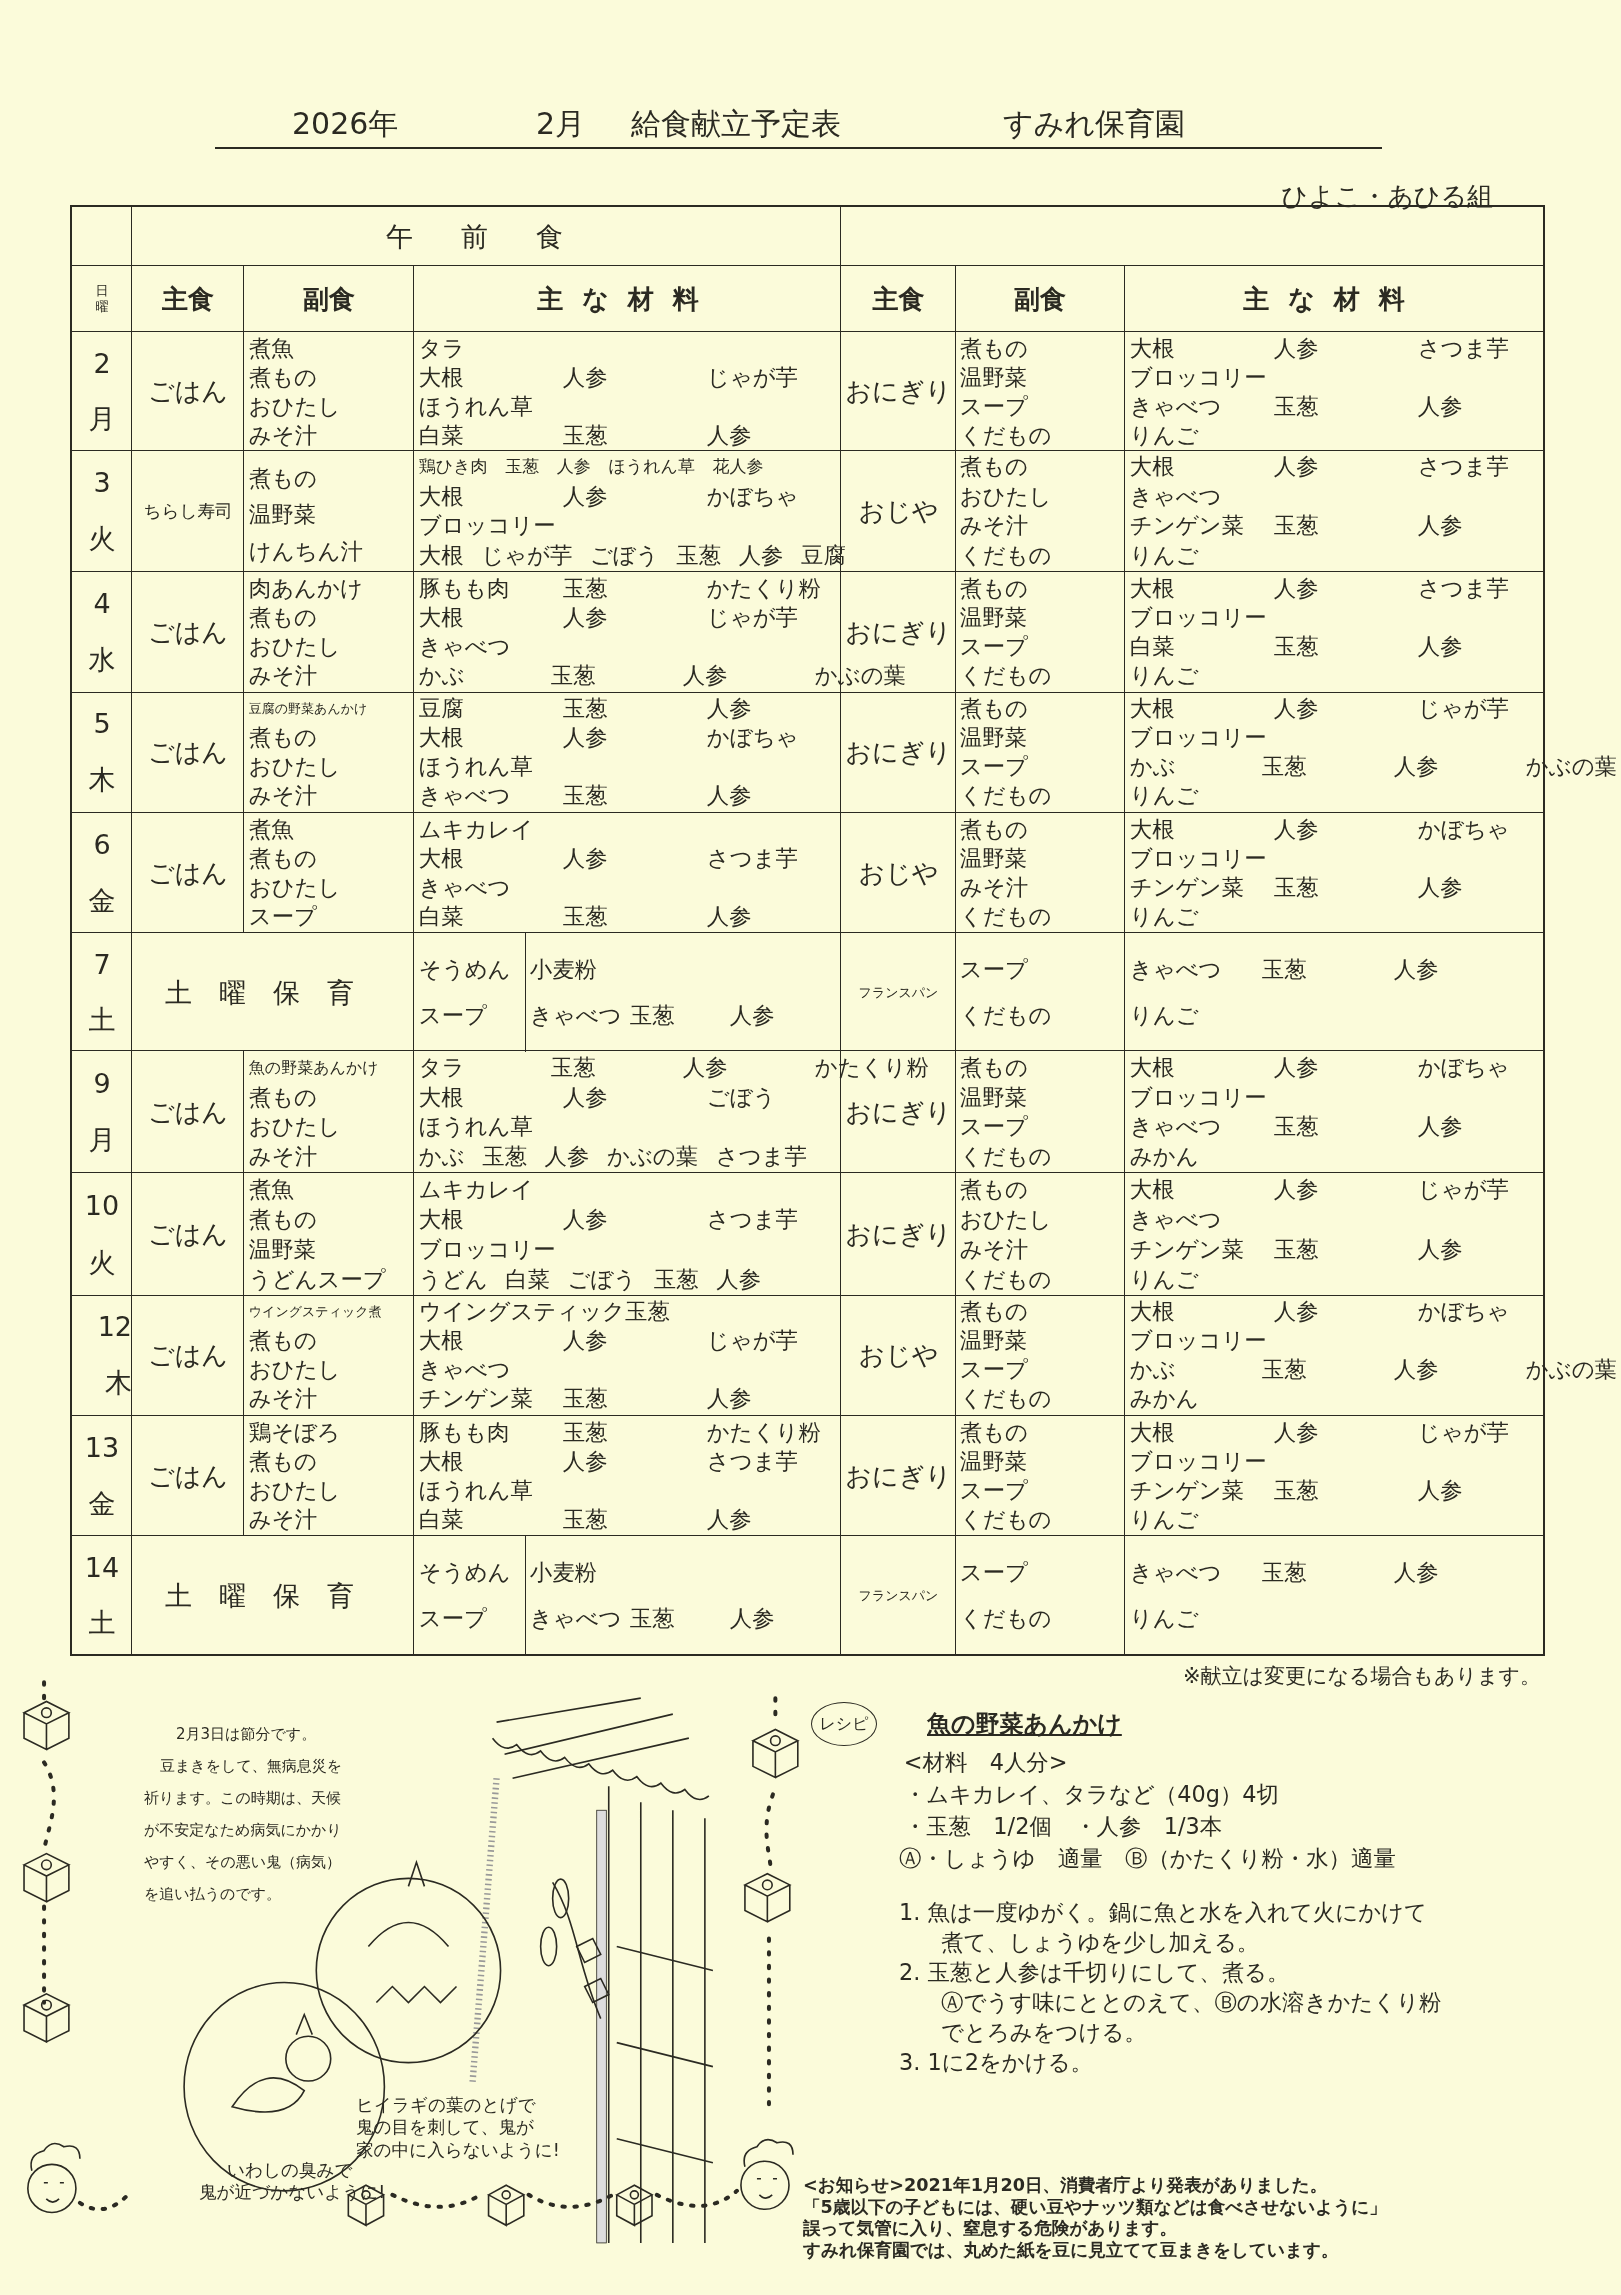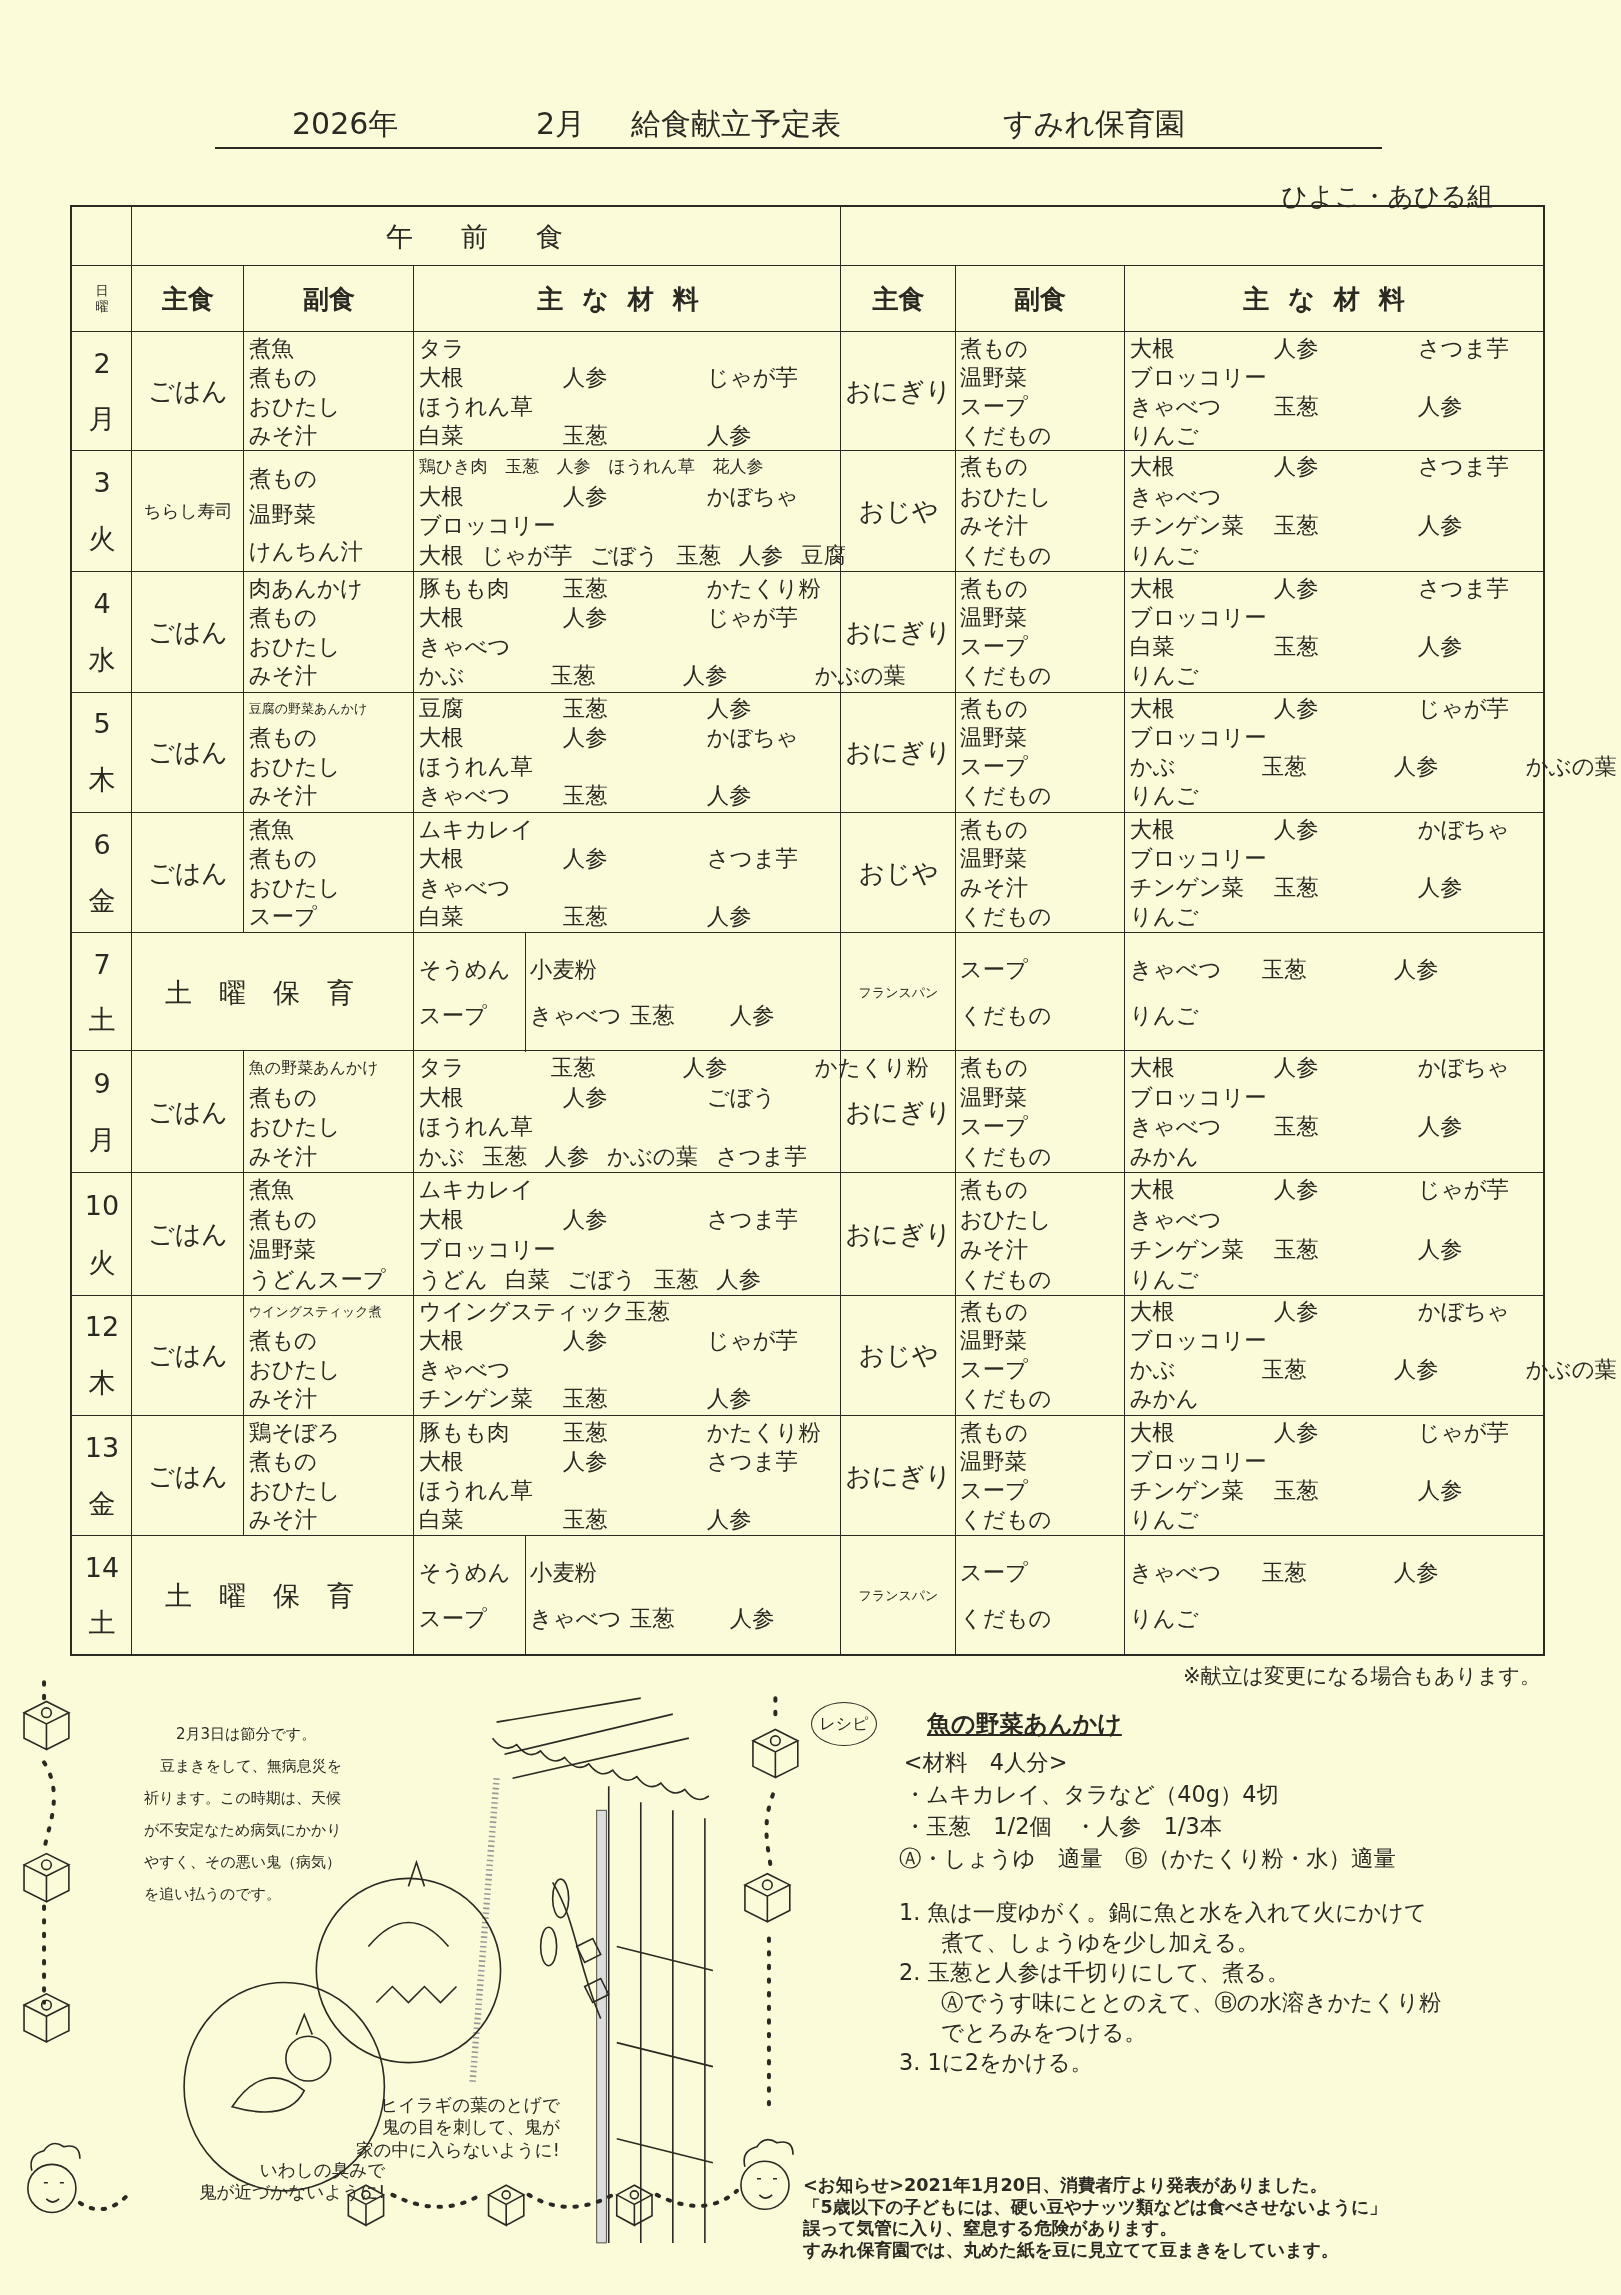--- a/index.html
+++ b/index.html
@@ -30,21 +30,21 @@
   .lines { position:absolute; display:flex; flex-direction:column; justify-content:space-around; padding:1.6px 4.8px; box-sizing:border-box; font-size:22.4px; line-height:29px; white-space:nowrap; }
   .lines .sm { font-size:16px; }
   .lines .xs { font-size:13px; }
   .ing { display:flex; }
   .ing span { display:inline-block; }
   .sat-label { font-size:27px; letter-spacing:27px; }
   .note { right:80px; top:1662px; font-size:21px; }
   
   .setsubun { left:144px; top:1718px; font-size:15px; line-height:32px; width:336px; }
   .setsubun div { white-space:nowrap; }
-  .caption { font-size:17.6px; line-height:22.4px; text-align:right; }
+  .caption { font-size:17.6px; line-height:22.4px; text-align:left; }
   
   .recipe-badge { left:811px; top:1702px; width:64px; height:42px; border:1.6px solid #2b2a22; border-radius:50%; font-size:16px; display:flex; align-items:center; justify-content:center; }
   .recipe-title { left:927px; top:1708px; font-size:24px; font-weight:bold; text-decoration:underline; }
   .recipe-body { left:899px; top:1746px; font-size:22.4px; line-height:32px; white-space:nowrap; }
   .steps { left:899px; top:1897px; font-size:22.4px; line-height:30px; white-space:nowrap; }
   .steps .cont { padding-left:42px; }
   .notice { left:803px; top:2175px; font-size:17.6px; line-height:21.6px; font-weight:bold; white-space:nowrap; }
   svg { overflow:visible; }
 </style>
 </head>
@@ -556,21 +556,21 @@
         <span style="min-width: 144px;">チンゲン菜</span>
         <span style="min-width: 144px;">玉葱</span>
         <span style="margin-right: 17.6px;">人参</span>
       </div>
       <div class="ing">
         <span style="margin-right: 17.6px;">りんご</span>
       </div>
     </div>
     <div style="position: absolute; left: 0px; top: 1088px; width: 1471px; height: 120px;"></div>
     <div class="hline" style="left: 0px; top: 1208px; width: 1471px;"></div>
-    <div class="cell daycell" style="left: 0px; top: 1088px; width: 60px; height: 120px;">
+    <div class="cell daycell" style="left: 0px; top: 1088px; width: 60px; height: 120px; align-items: flex-end;">
       <span>12</span>
       <span>木</span>
     </div>
     <div class="vline" style="left: 171px; top: 1088px; height: 120px;"></div>
     <div class="vline" style="left: 341px; top: 1088px; height: 120px;"></div>
     <div class="vline" style="left: 883px; top: 1088px; height: 120px;"></div>
     <div class="vline" style="left: 1052px; top: 1088px; height: 120px;"></div>
     <div class="cell staple" style="left: 60px; top: 1088px; width: 112px; height: 120px;">ごはん</div>
     <div class="lines" style="left: 172px; top: 1088px; width: 170px; height: 120px;">
       <div class="xs">ウイングスティック煮</div>

